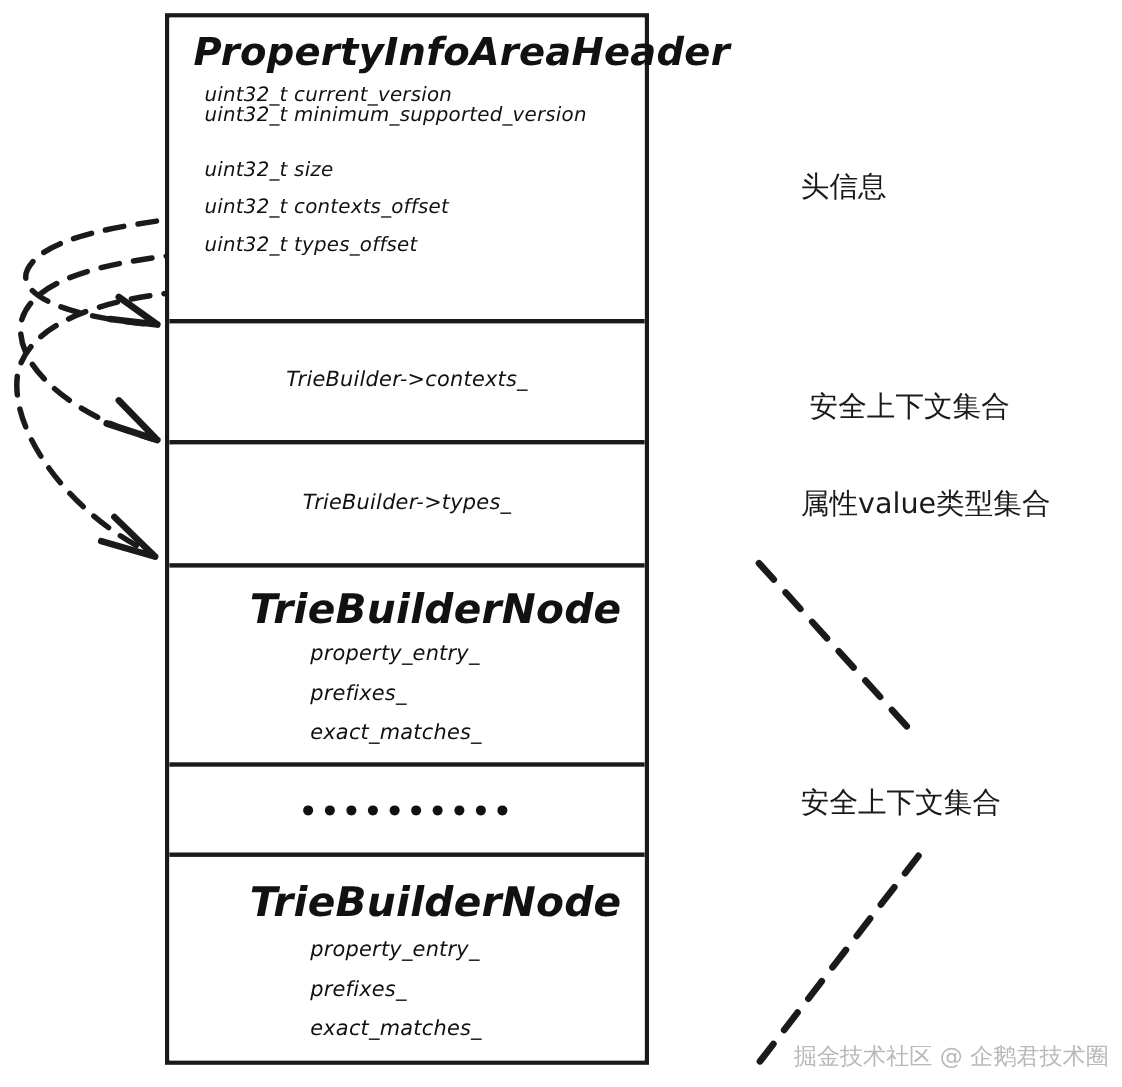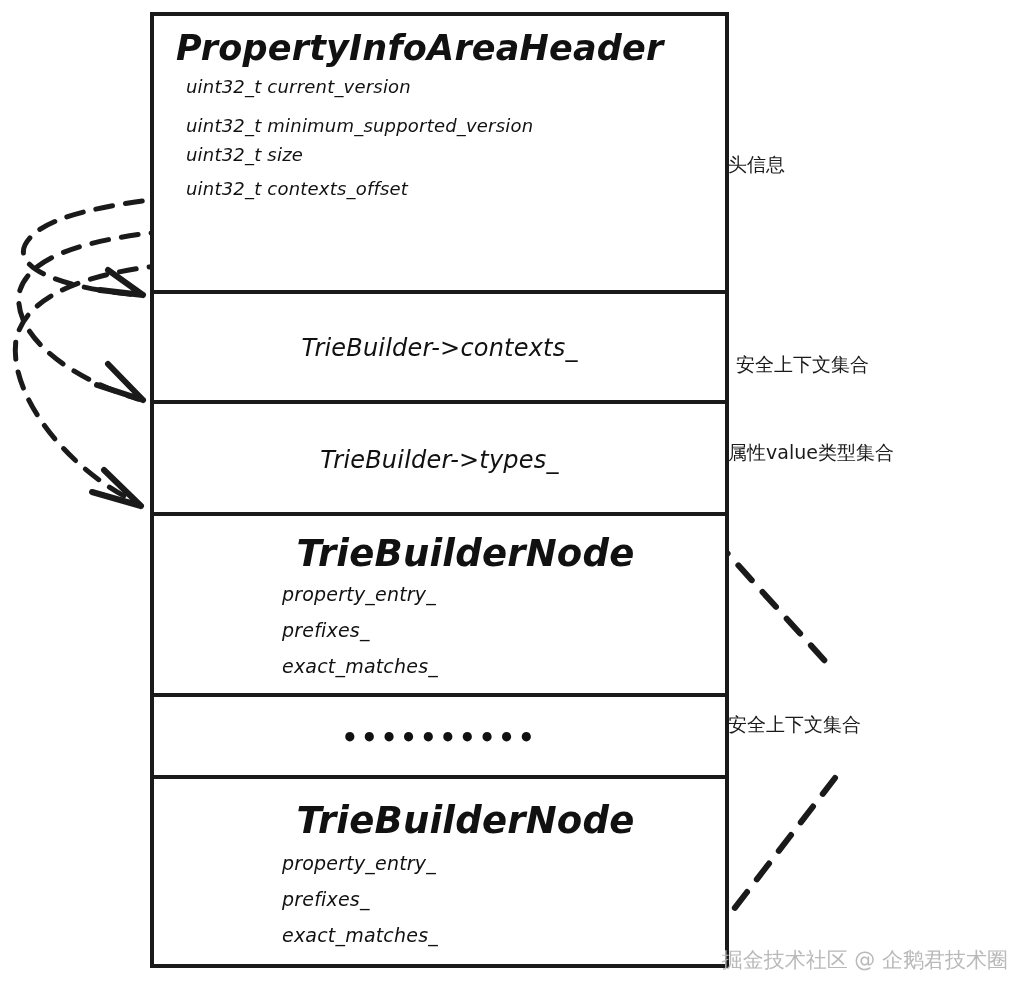--- a/index.html
+++ b/index.html
@@ -19,21 +19,21 @@
     position: absolute;
     left: 0; top: 0;
     width: 1020px;
     height: 988px;
   }
 
   .struct-box {
     position: absolute;
     left: 150px;
     top: 12px;
-    width: 579px;
+    width: 440px;
     height: 956px;
     box-sizing: border-box;
     border: 4px solid #1a1a1a;
     background: #ffffff;
   }
 
   .row {
     position: absolute;
     left: 0;
     width: 100%;
@@ -69,21 +69,21 @@
     line-height: 25px;
     white-space: nowrap;
     font-style: italic;
   }
 
   .row-center {
     position: absolute;
     left: 0;
     width: 100%;
     text-align: center;
-    font-size: 24px;
+    font-size: 19px;
     white-space: nowrap;
     font-style: italic;
   }
 
   .node-title {
     position: absolute;
     width: 100%;
     text-align: center;
     font-size: 37px;
     font-weight: 600;
@@ -103,21 +103,21 @@
     position: absolute;
     width: 100%;
     text-align: center;
     font-size: 26px;
     letter-spacing: 3px;
     font-weight: 700;
   }
 
   .side-label {
     position: absolute;
-    font-size: 19px;
+    font-size: 26px;
     color: #1a1a1a;
     white-space: nowrap;
     font-family: "DejaVu Sans", sans-serif;
   }
 
   .watermark {
     position: absolute;
     right: 12px;
     bottom: 14px;
     font-size: 21px;
@@ -150,23 +150,24 @@
   <line x1="690" y1="512" x2="835" y2="672" stroke="#1a1a1a" stroke-width="6" stroke-dasharray="20 16" stroke-linecap="round"></line>
 
   <line x1="835" y1="778" x2="690" y2="966" stroke="#1a1a1a" stroke-width="6" stroke-dasharray="20 16" stroke-linecap="round"></line>
 </svg>
 
 <div class="struct-box">
 
   <div class="row" style="top:0; height:274px;">
     <div class="hand hdr-title">PropertyInfoAreaHeader</div>
     <div class="hand hdr-field" style="top:58px;">uint32_t current_version</div>
-    <div class="hand hdr-field" style="top:97px;">uint32_t minimum_supported_version</div>
+    <div class="hand hdr-field" style="top:76px;">uint32_t minimum_supported_version</div>
     <div class="hand hdr-field" style="top:126px;">uint32_t size</div>
     <div class="hand hdr-field" style="top:160px;">uint32_t contexts_offset</div>
+    <div class="hand hdr-field" style="top:194px;">uint32_t types_offset</div>
   </div>
 
   <div class="row row-sep" style="top:274px; height:110px;">
     <div class="hand row-center" style="top:40px;">TrieBuilder-&gt;contexts_</div>
   </div>
 
   <div class="row row-sep" style="top:384px; height:112px;padding-left:45px;">
     <div class="hand row-center" style="top:42px;">TrieBuilder-&gt;types_</div>
   </div>
 

